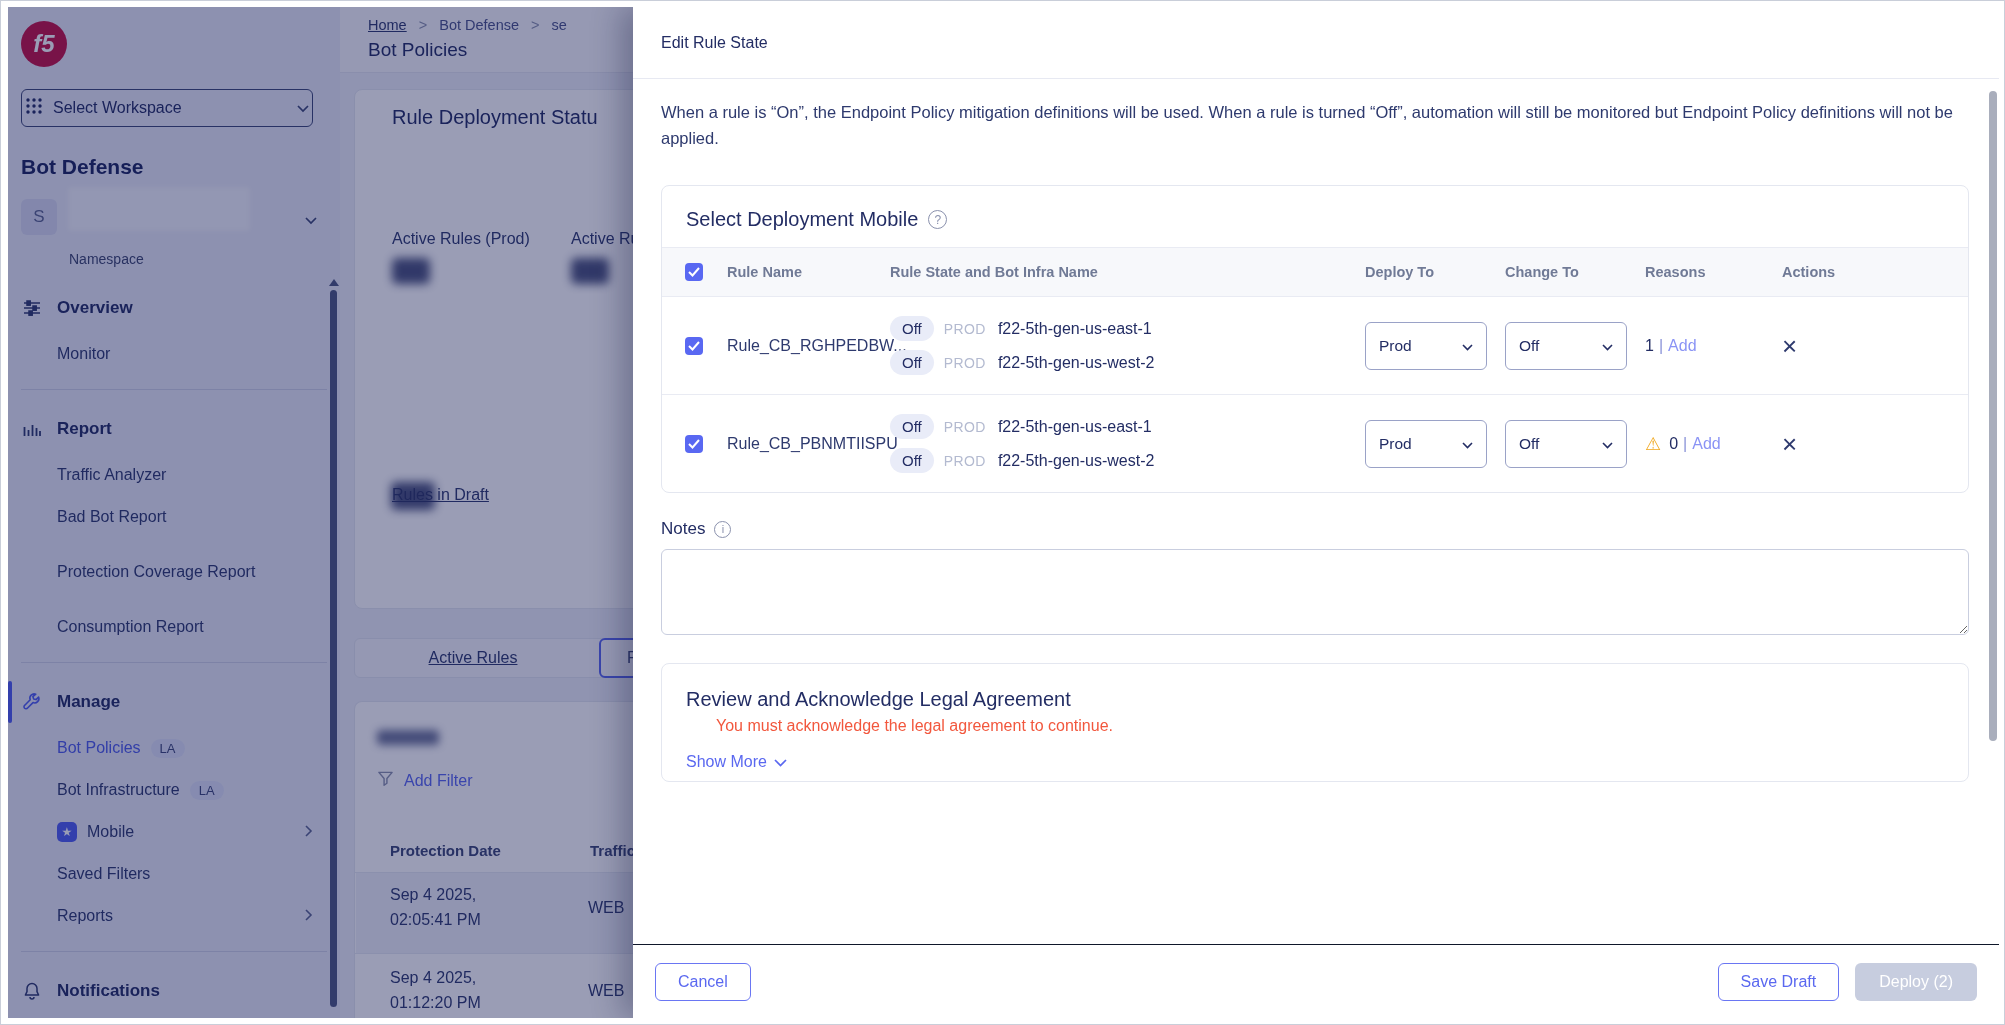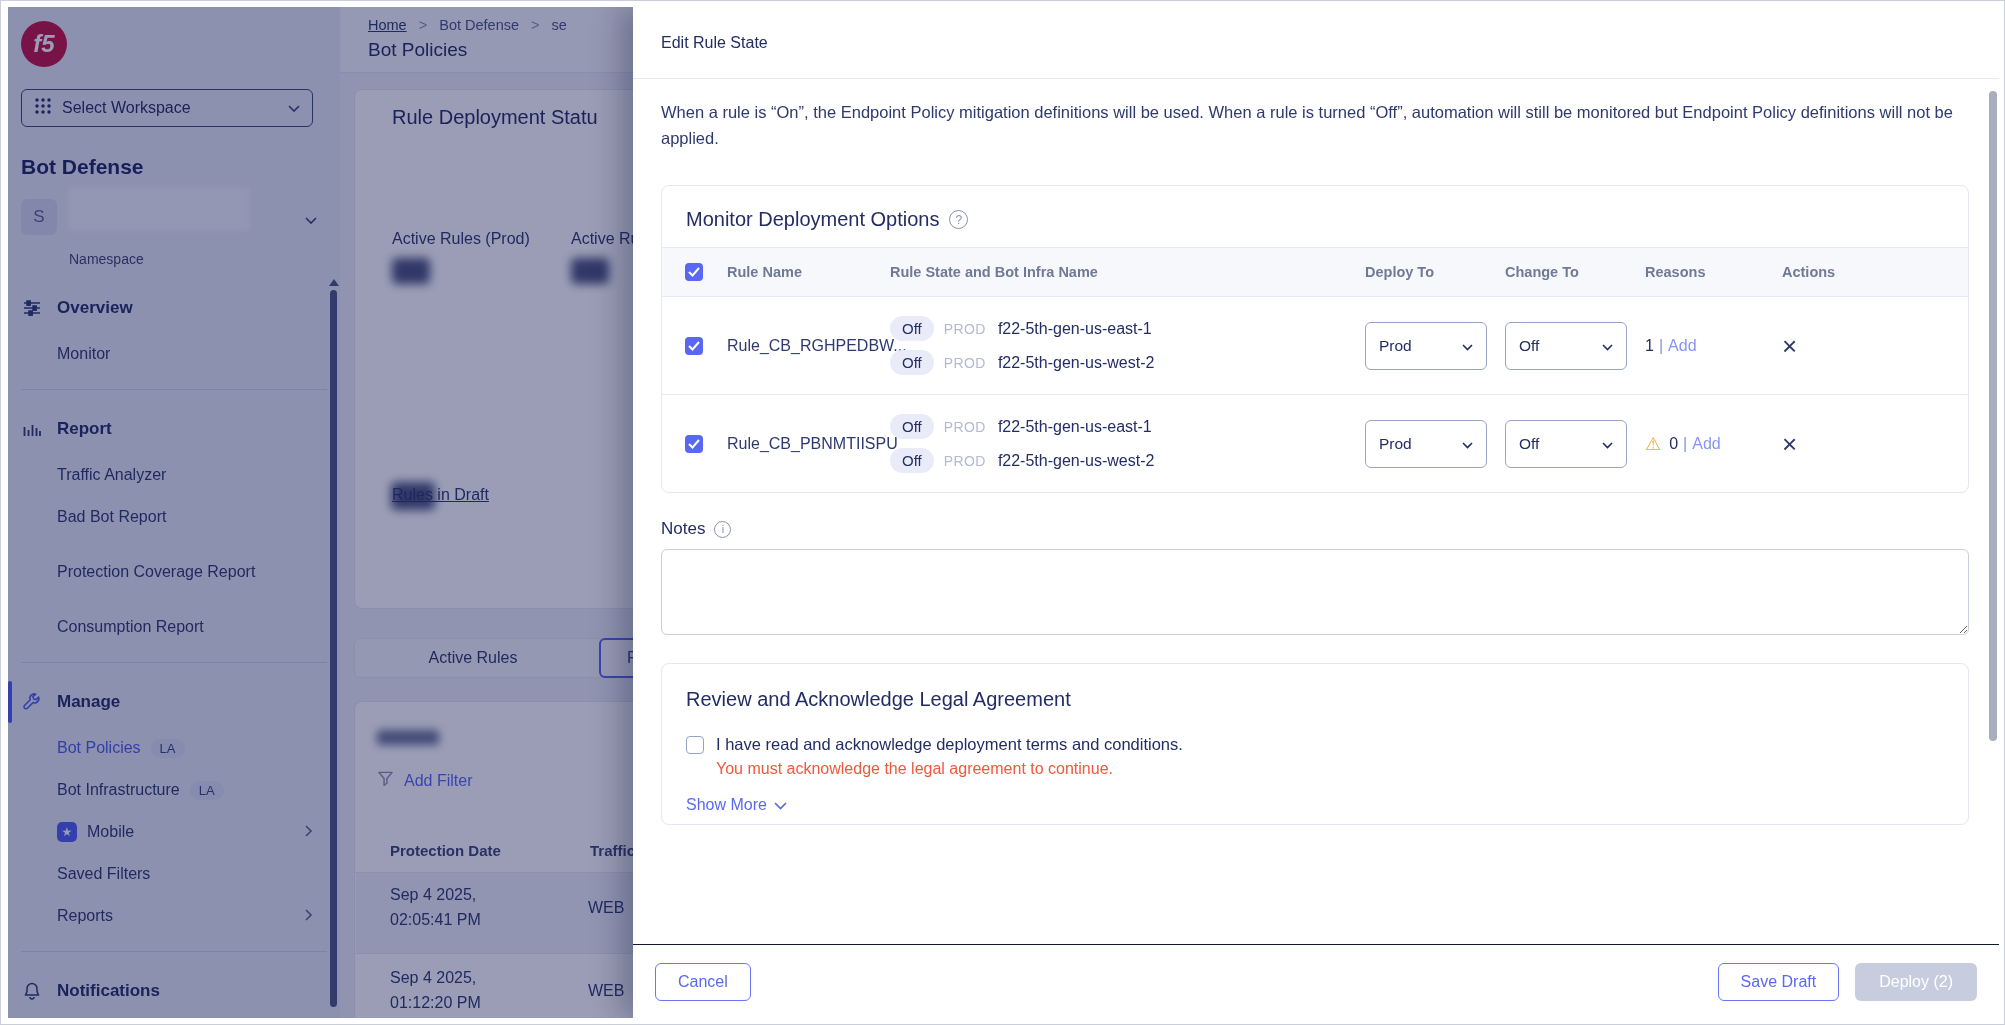--- a/index.html
+++ b/index.html
@@ -3,21 +3,21 @@
 <meta charset="utf-8">
 <style>
   * { margin:0; padding:0; box-sizing:border-box; }
   body { font-family:"Liberation Sans", sans-serif; background:#fff; }
   .page { position:relative; width:2005px; height:1025px; background:#fff; border:1px solid #c9ced9; overflow:hidden; }
   .app { position:absolute; left:7px; top:6px; right:5px; bottom:6px; overflow:hidden; }
 
   
   .sidebar { position:absolute; left:0; top:0; width:332px; height:100%; background:#e9ebf7; padding:14px 13px 0 13px; }
   .f5-logo { width:46px; height:46px; border-radius:50%; background:#c51244; color:#fff; display:flex; align-items:center; justify-content:center; font-size:24px; font-style:italic; font-weight:bold; }
-  .ws-btn { margin-top:22px; height:38px; width:292px; border:1px solid #3c4775; border-radius:6px; display:flex; align-items:center; padding:0 12px; gap:10px; color:#232d64; font-size:16px; background:transparent; }
+  .ws-btn { margin-top:22px; height:38px; width:292px; border:1px solid #3c4775; border-radius:6px; display:flex; align-items:center; padding:0 3px; gap:10px; color:#232d64; font-size:16px; background:transparent; }
   .ws-btn .grow { flex:1; }
   .product-title { margin-top:28px; font-size:21px; font-weight:bold; color:#1d2760; }
   .ns-row { position:relative; margin-top:14px; height:50px; }
   .ns-blur { position:absolute; left:47px; top:-6px; width:182px; height:44px; background:rgba(255,255,255,0.45); border-radius:4px; filter:blur(2px); }
   .ns-avatar { position:absolute; left:0; top:6px; width:36px; height:36px; border-radius:6px; background:#d7daef; color:#5b648f; font-size:17px; display:flex; align-items:center; justify-content:center; }
   .ns-label { position:absolute; left:48px; top:26px; font-size:14px; color:#3c466f;margin-top:32px; }
   .ns-chev { position:absolute; right:10px; top:18px; }
   .nav { margin-top:40px; }
   .nav-head { position:relative; height:50px; display:flex; align-items:center; gap:14px; font-size:17px; font-weight:bold; color:#232d64; }
   .nav-head .ic { width:22px; display:flex; justify-content:center; }
@@ -40,21 +40,21 @@
   .crumb .home { color:#2e3a6e; text-decoration:underline; }
   .crumb .sep { color:#8a91ad; margin:0 8px; }
   .ct-title { margin-top:6px; font-size:19px; color:#232d64; }
   .card { position:absolute; background:#fff; border:1px solid #e4e7f0; border-radius:8px; }
   .card1 { left:14px; top:82px; width:310px; height:520px; }
   .card1 h2 { position:absolute; left:37px; top:16px; font-size:20px; font-weight:normal; color:#232d64; white-space:nowrap; }
   .metric-label { position:absolute; font-size:16px; color:#2e3a6e; white-space:nowrap; }
   .blur-blob { position:absolute; background:#2c3566; border-radius:5px; filter:blur(5px); opacity:.85; }
   .draft-link { position:absolute; left:37px; top:360px; font-size:16px; color:#2e3a6e; text-decoration:underline; white-space:nowrap;margin-top:36px; }
   .tabbar { position:absolute; left:14px; top:631px; width:296px; height:40px; background:#f6f7fb; border:1px solid #e2e5ef; border-radius:6px; }
-  .tab1 { position:absolute; left:0; top:0; width:236px; height:38px; line-height:38px; text-align:center; font-size:16px; color:#2e3a6e; }
+  .tab1 { position:absolute; left:0; top:0; width:236px; height:38px; line-height:38px; text-align:center; font-size:16px; color:#2e3a6e;text-decoration:underline; }
   .tab2 { position:absolute; left:244px; top:-1px; width:80px; height:40px; border:2px solid #5a68f0; border-radius:6px; background:#fbfcff; line-height:36px; padding-left:26px; font-size:16px; color:#3c4775; }
   .card2 { left:14px; top:694px; width:310px; height:340px; border-bottom:none; border-radius:8px 8px 0 0; }
   .items-blur { position:absolute; left:22px; top:28px; width:62px; height:15px; background:#3a4475; border-radius:4px; filter:blur(4px); opacity:.75; }
   .add-filter { position:absolute; left:22px; top:68px; display:flex; align-items:center; gap:10px; font-size:16px; color:#5a68f0; }
   .ct-th { position:absolute; font-size:15px; font-weight:bold; color:#3c4775; white-space:nowrap; }
   .ct-hline { position:absolute; left:0; width:100%; border-top:1px solid #e6e8f1; }
   .ct-cell { position:absolute; font-size:16px; color:#2e3a6e; white-space:nowrap; }
   .row-band { position:absolute; left:1px; width:308px; background:#f0f1f8; }
 
   
@@ -305,21 +305,21 @@
   <div class="modal">
     <div class="md-header">
       <h1>Edit Rule State</h1>
     </div>
 
     <div class="md-body">
       <p class="md-desc">When a rule is “On”, the Endpoint Policy mitigation definitions will be used. When a rule is turned “Off”, automation will still be monitored but Endpoint Policy definitions will not be applied.</p>
 
       <div class="opt-card">
         <div class="opt-title">
-          <span>Monitor Deployment Options</span>
+          <span>Select Deployment Mobile</span>
           <span class="circle-ic">?</span>
         </div>
 
         <div class="grid-row opt-thead">
           <div>
                 <div class="cb checked">
                   <svg width="12" height="10" viewBox="0 0 12 10">
                     <polyline points="1,5 4.5,8.5 11,1" fill="none" stroke="#fff" stroke-width="2"></polyline>
                   </svg>
                 </div>
@@ -431,24 +431,20 @@
       <div class="notes-wrap">
         <div class="notes-label">
           <span>Notes</span>
           <span class="circle-ic" style="width:17px;height:17px;font-size:11px;">i</span>
         </div>
         <textarea class="notes-ta" style=""></textarea>
       </div>
 
       <div class="legal-card">
         <div class="legal-title">Review and Acknowledge Legal Agreement</div>
-        <div class="ack-row">
-          <div class="cb empty"></div>
-          <span>I have read and acknowledge deployment terms and conditions.</span>
-        </div>
         <div class="legal-err">You must acknowledge the legal agreement to continue.</div>
         <div class="show-more">
           <span>Show More</span>
           <span><svg width="13" height="8" viewBox="0 0 13 8">
                   <polyline points="1,1 6.5,6.5 12,1" fill="none" stroke="#5a68f0" stroke-width="1.7"></polyline>
                 </svg></span>
         </div>
       </div>
     </div>
 

